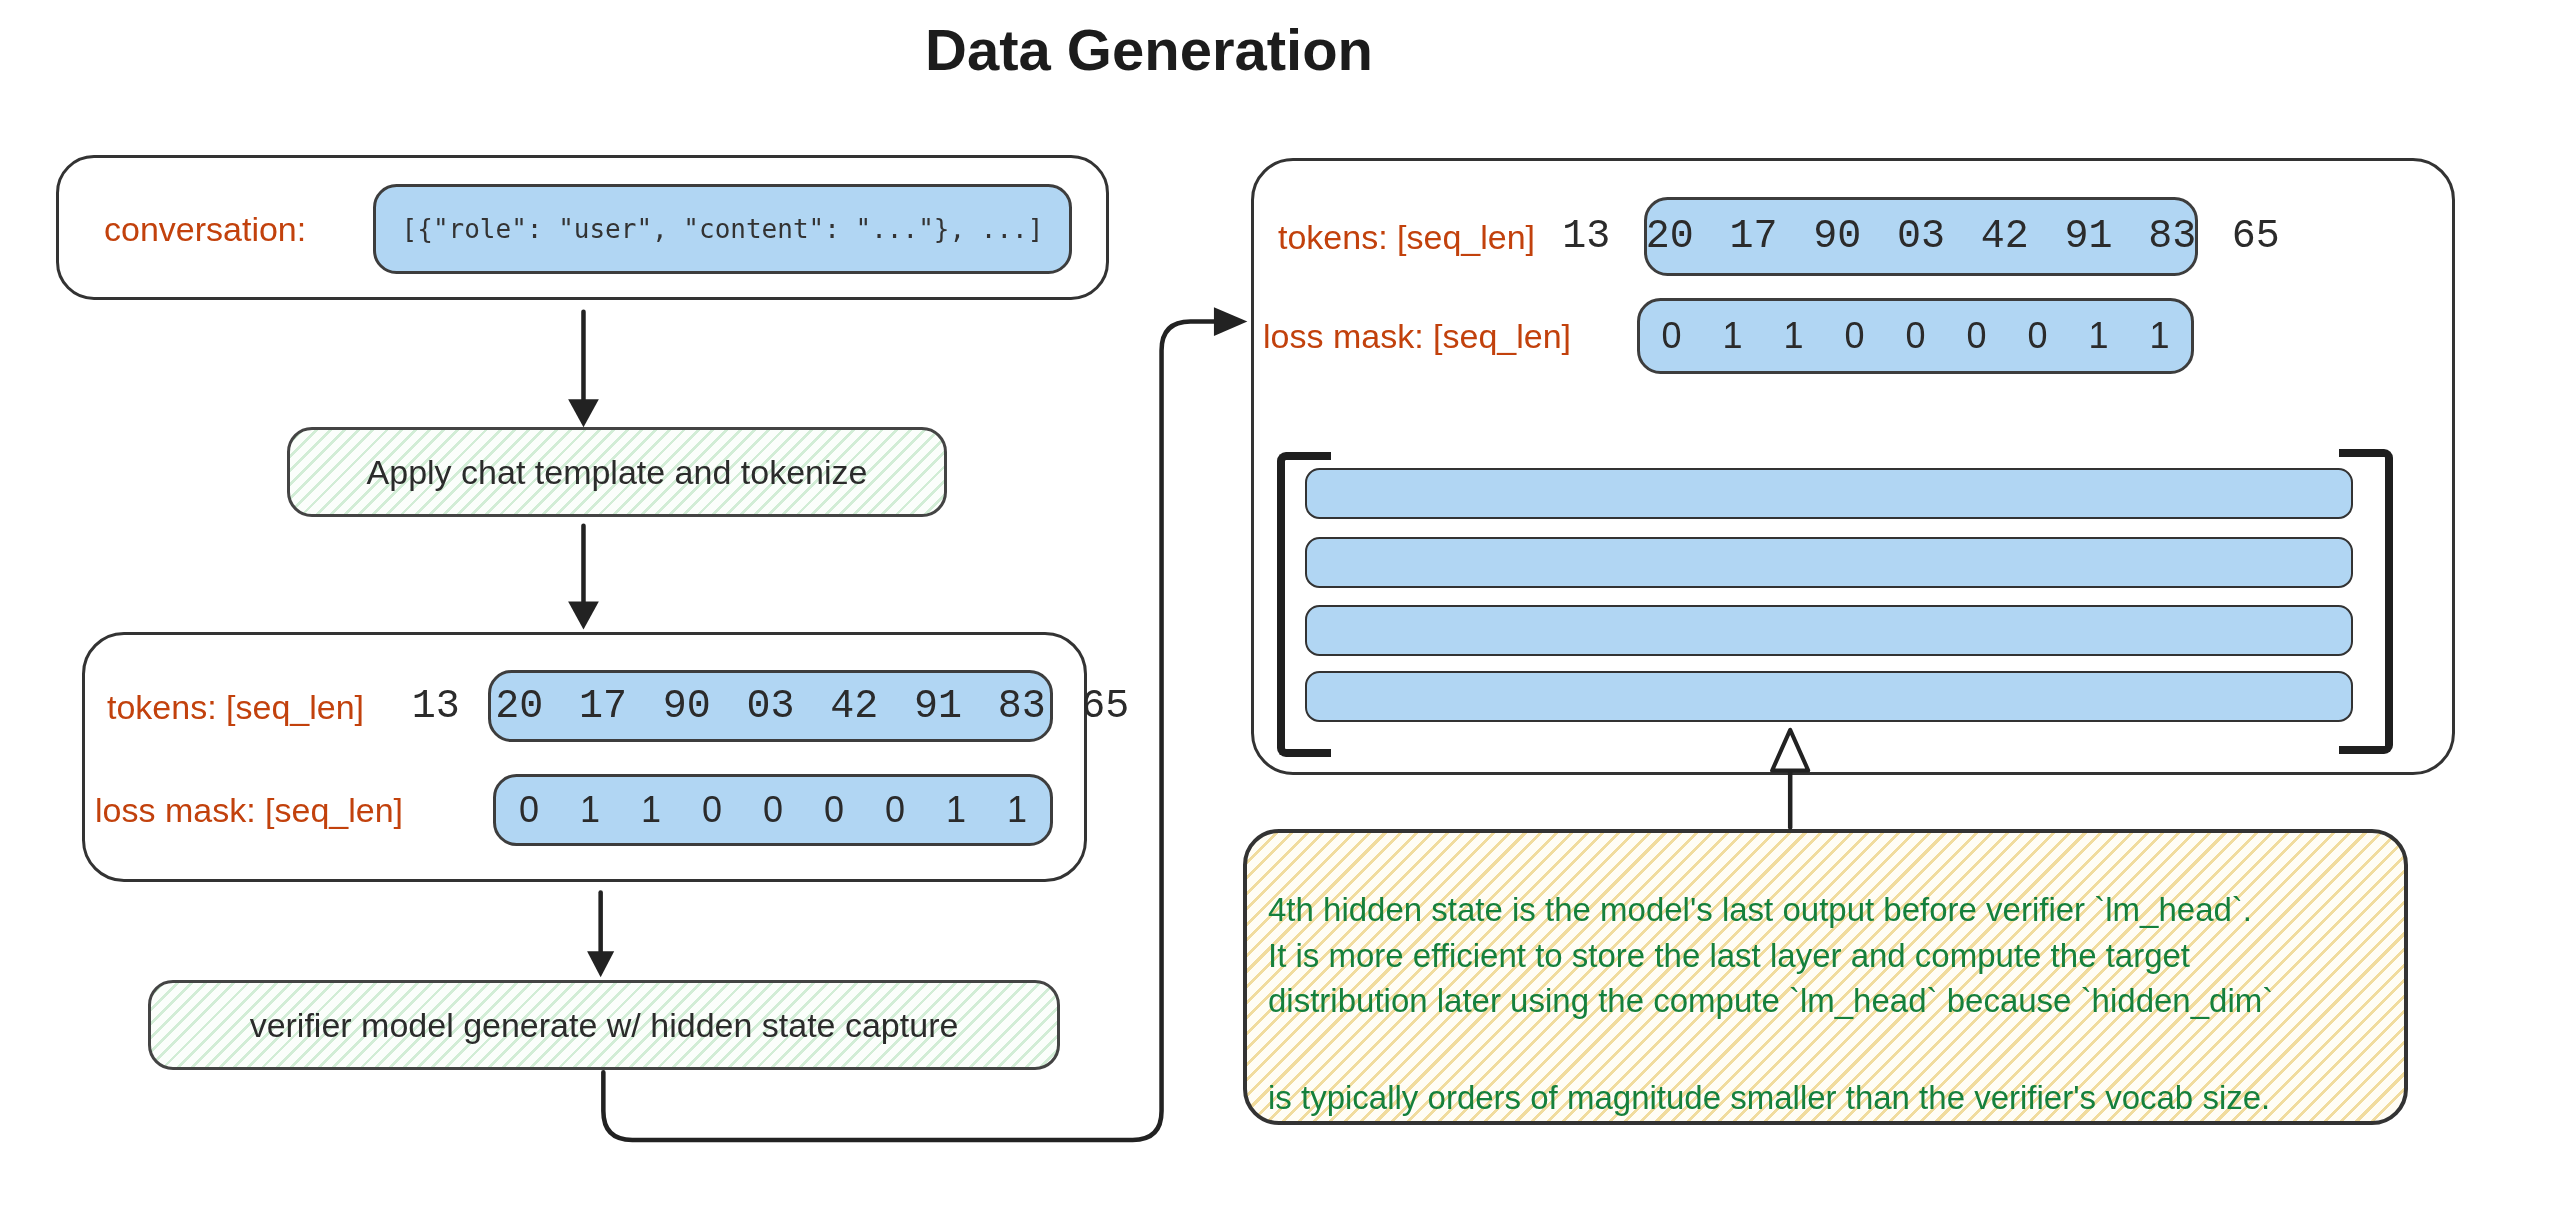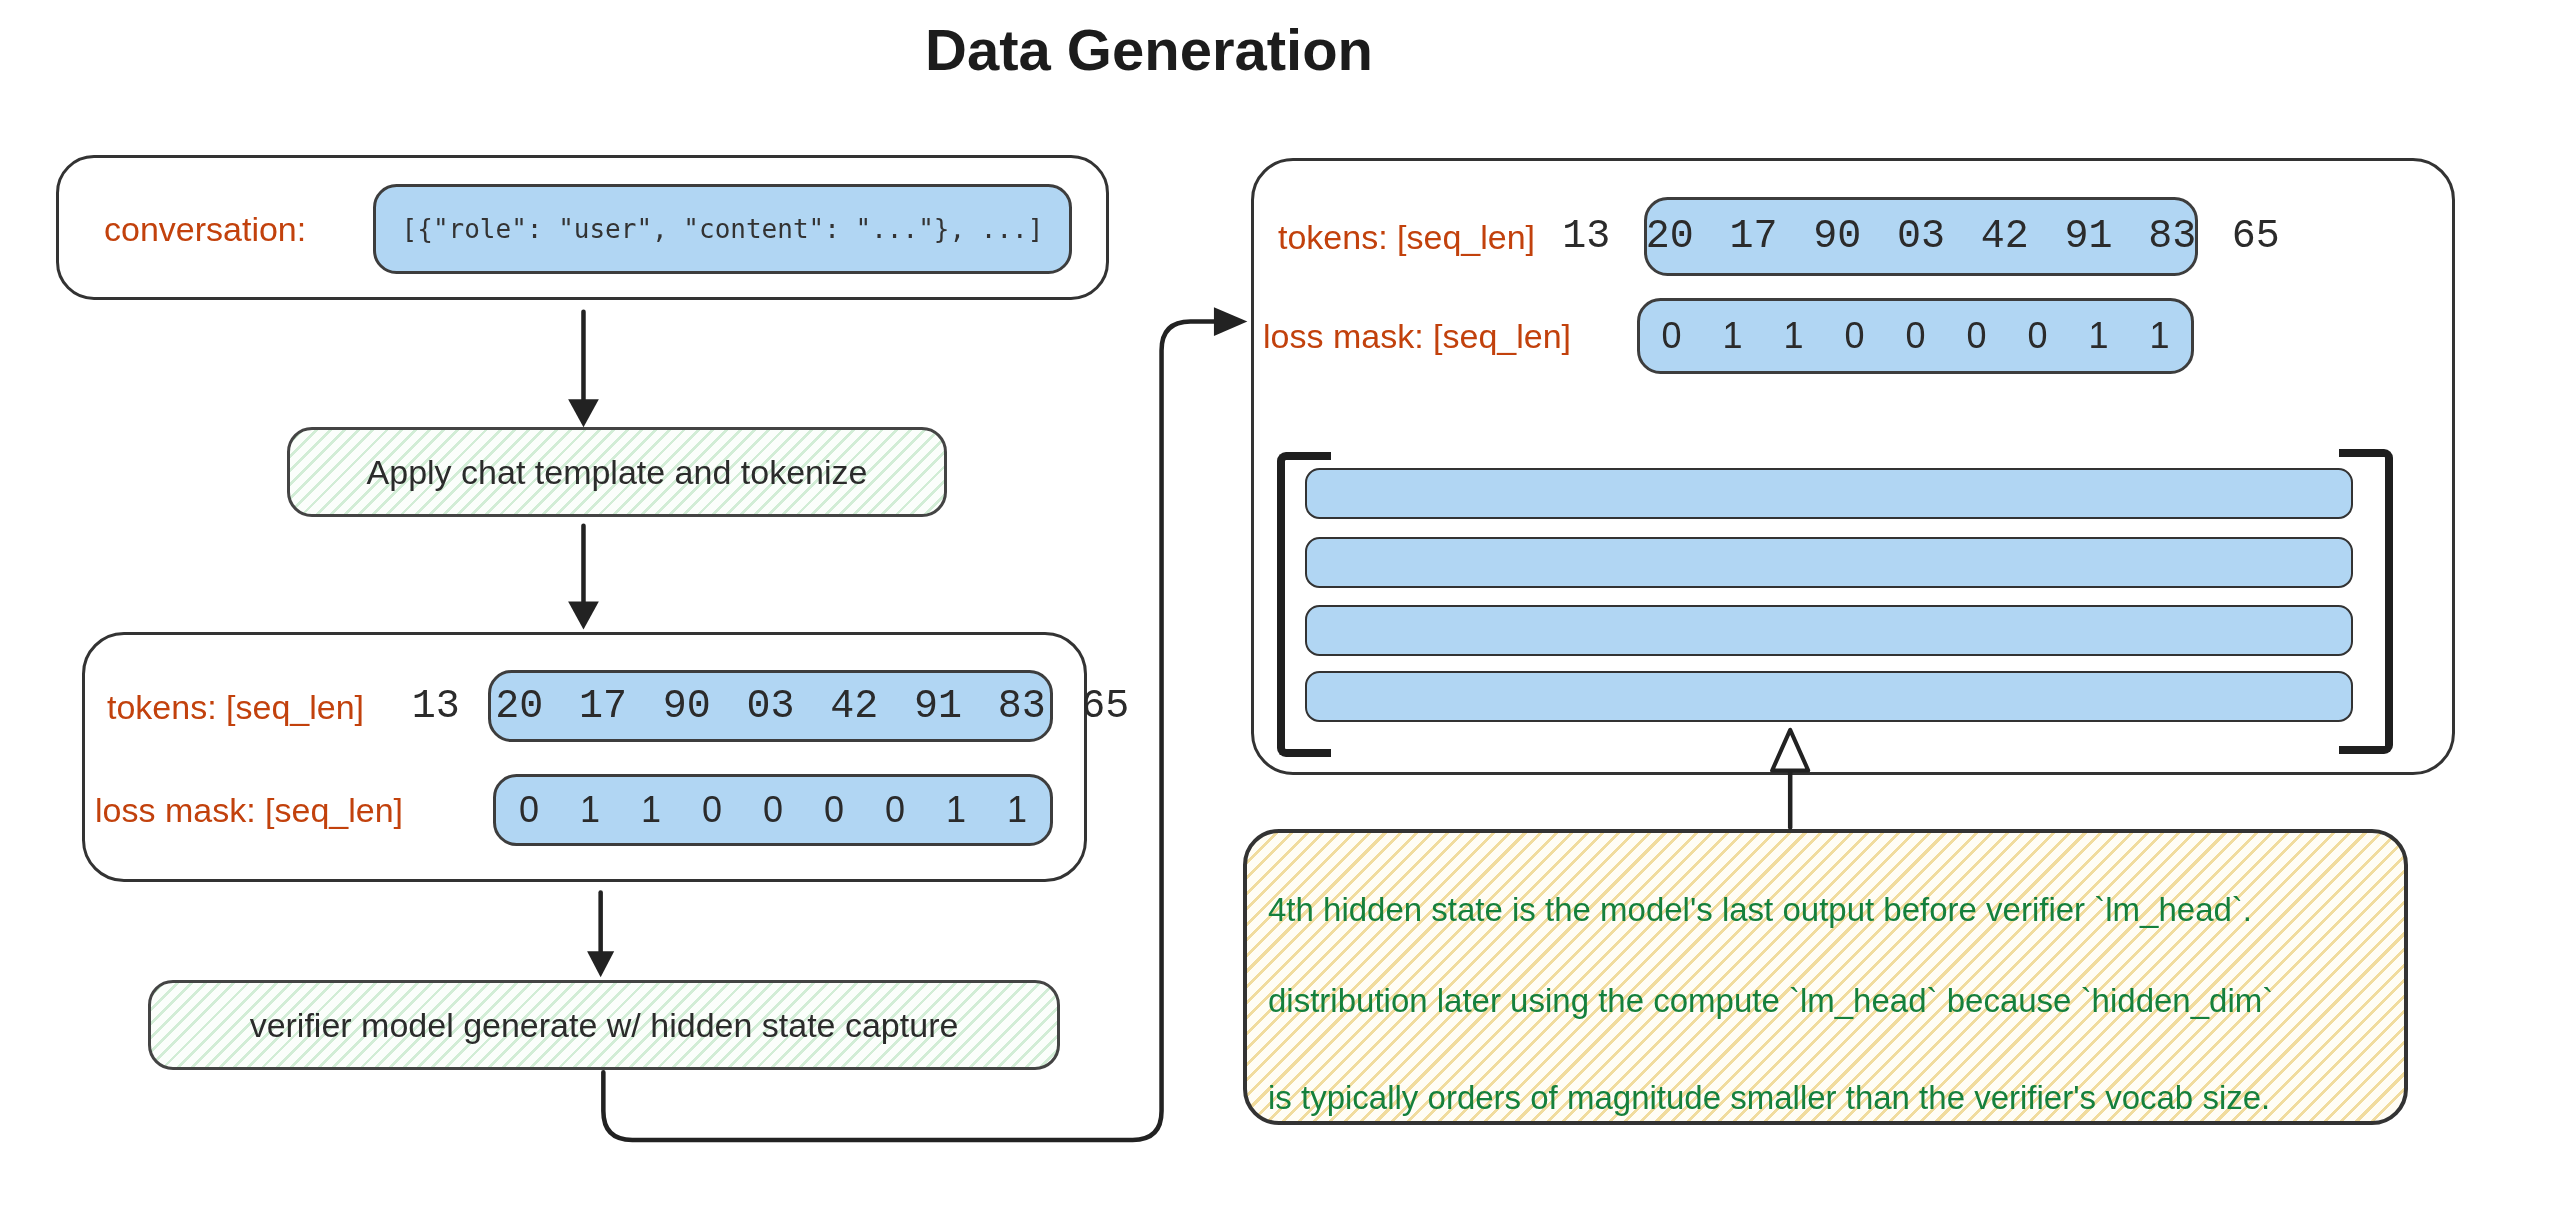--- a/index.html
+++ b/index.html
@@ -104,20 +104,21 @@
   <div class="bracket right" style="left:2339px; top:449px;"></div>
   <div id="hidden-bars">
       <div class="bar" style="top: 468px;"></div>
       <div class="bar" style="top: 537px;"></div>
       <div class="bar" style="top: 605px;"></div>
       <div class="bar" style="top: 671px;"></div>
     </div>
 
   <div class="note"></div>
   <div class="note-line" style="top:910px;">4th hidden state is the model's last output before verifier `lm_head`.</div>
+  <div class="note-line" style="top:956px;">It is more efficient to store the last layer and compute the target</div>
   <div class="note-line" style="top:1001px;">distribution later using the compute `lm_head` because `hidden_dim`</div>
   <div class="note-line" style="top:1064px;margin-top:34px;">is typically orders of magnitude smaller than the verifier's vocab size.</div>
 
   <svg class="connectors" width="2576" height="1214" viewBox="0 0 2852 1344">
 
     <g>
       <line x1="646" y1="345" x2="646" y2="446" stroke="#222222" stroke-width="5" stroke-linecap="round"></line>
       <polygon points="646,473 629,442 663,442" fill="#222222"></polygon>
     </g>
 

